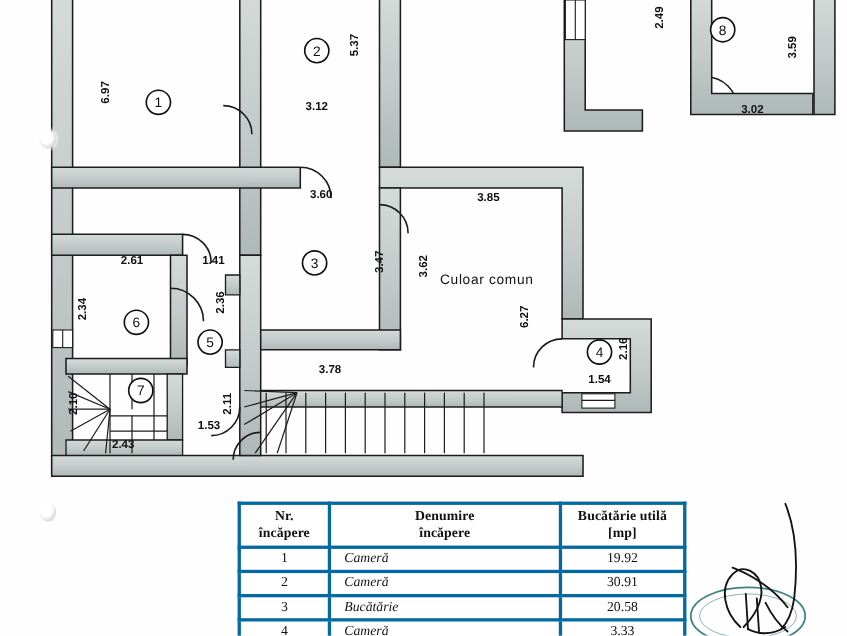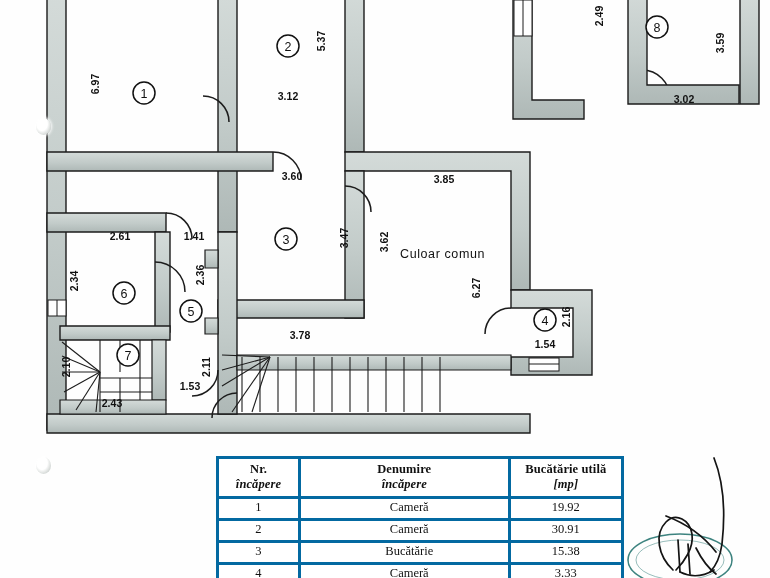--- a/index.html
+++ b/index.html
@@ -54,24 +54,25 @@
   }
   .area-table td {
     font-size: 12.5px;
     padding: 1px 2px 2px 2px;
     height: 16px;
   }
   .col-nr    { width: 78px; }
   .col-name  { width: 218px; }
   .col-area  { width: 112px; }
   .area-table td.name-cell {
-    text-align: center;
+    text-align: left;
     padding-left: 12px;
-  }
-  .hdr-l2 { display: block; font-style: italic; }
+    font-style: italic;
+  }
+  .hdr-l2 { display: block; }
 
   
   .sig-wrap {
     position: absolute;
     left: 618px;
     top: 452px;
     width: 152px;
     height: 126px;
     pointer-events: none;
   }
@@ -298,21 +299,21 @@
           <td>19.92</td>
         </tr>
         <tr>
           <td>2</td>
           <td class="name-cell">Cameră</td>
           <td>30.91</td>
         </tr>
         <tr>
           <td>3</td>
           <td class="name-cell">Bucătărie</td>
-          <td>15.38</td>
+          <td>20.58</td>
         </tr>
         <tr>
           <td>4</td>
           <td class="name-cell">Cameră</td>
           <td>3.33</td>
         </tr>
         <tr>
           <td>5</td>
           <td class="name-cell">Oficiu</td>
           <td>6.78</td>

